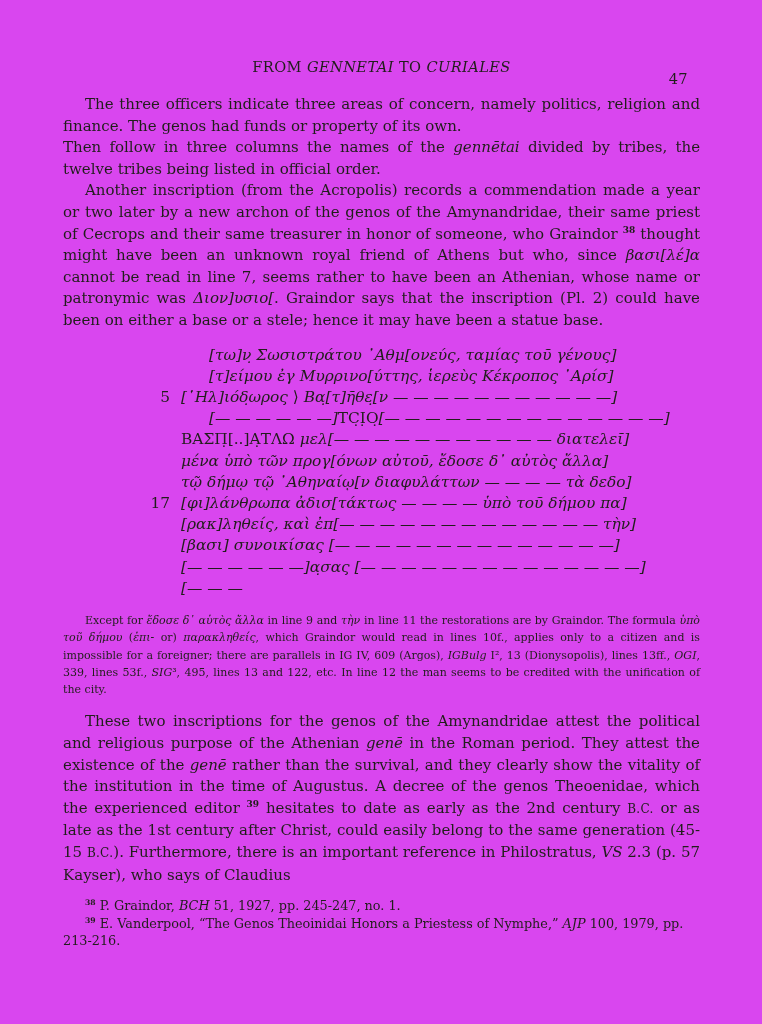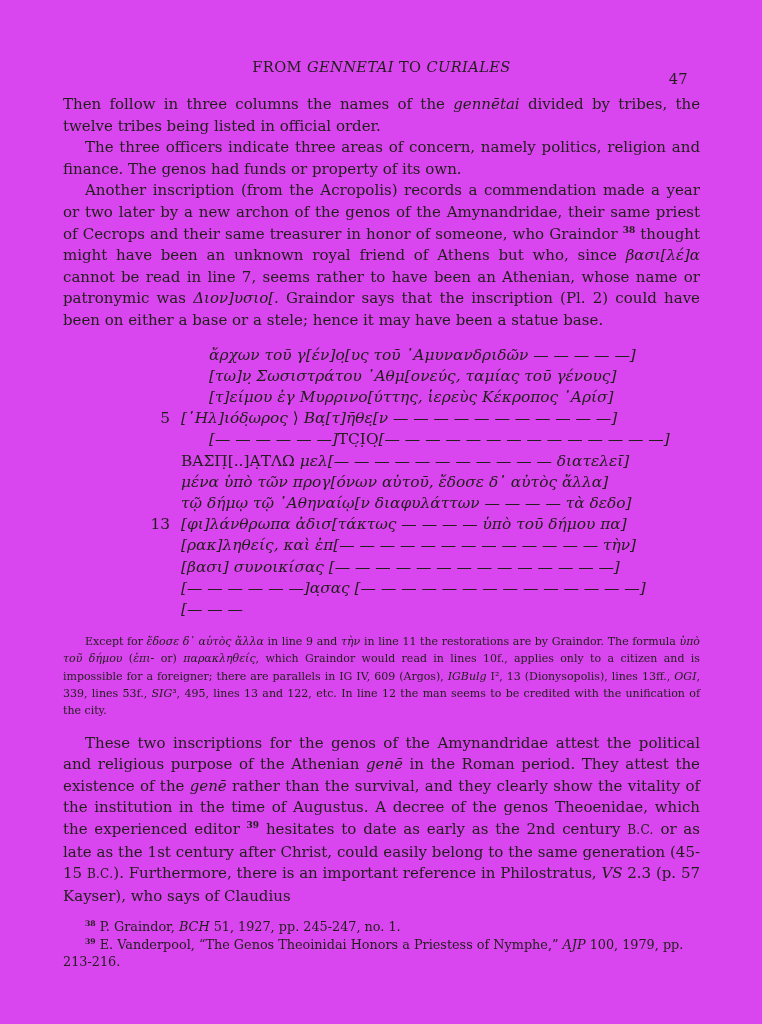--- a/index.html
+++ b/index.html
@@ -36,29 +36,28 @@
 <body>
 
 <div class="page">
 
   <header class="running-head">
     <div class="head-title"><span>FROM </span><span class="i">GENNETAI</span><span> TO </span><span class="i">CURIALES</span></div>
     <div class="head-pageno">47</div>
   </header>
 
   <section>
+    <p class="para ind"><span>The three officers indicate three areas of concern, namely politics, religion and finance. The genos had funds or property of its own.</span></p>
     <p class="para"><span>Then follow in three columns the names of the </span><span class="i">gennētai</span><span> divided by tribes, the twelve tribes being listed in official order.</span></p>
-    <p class="para ind"><span>The three officers indicate three areas of concern, namely politics, religion and finance. The genos had funds or property of its own.</span></p>
     <p class="para ind"><span>Another inscription (from the Acropolis) records a commendation made a year or two later by a new archon of the genos of the Amynandridae, their same priest of Cecrops and their same treasurer in honor of someone, who Graindor </span><span class="sup">38</span><span> thought might have been an unknown royal friend of Athens but who, since </span><span class="g">βασι[λέ]α</span><span> cannot be read in line 7, seems rather to have been an Athenian, whose name or patronymic was </span><span class="g">Διον]υσιο[</span><span>. Graindor says that the inscription (Pl. 2) could have been on either a base or a stele; hence it may have been a statue base.</span></p>
   </section>
 
   <section class="inscription">
     <div class="insc-line">
       <span class="insc-num"></span>
-      <span class="insc-text ind-b"><span>ἄρχων τοῦ γ[έν]ο̣[υς τοῦ ᾿Αμυνανδριδῶν — — — — —]</span></span>
     </div>
     <div class="insc-line">
       <span class="insc-num"></span>
       <span class="insc-text ind-b"><span>[τω]ν̣ Σωσιστράτου ᾿Αθμ[ονεύς, ταμίας τοῦ γένους]</span></span>
     </div>
     <div class="insc-line">
       <span class="insc-num"></span>
       <span class="insc-text ind-b"><span>[τ]είμου ἐγ Μυρρινο[ύττης, ἱερεὺς Κέκροπος ᾿Αρίσ]</span></span>
     </div>
     <div class="insc-line">
@@ -75,21 +74,21 @@
     </div>
     <div class="insc-line">
       <span class="insc-num"></span>
       <span class="insc-text"><span>μένα ὑπὸ τῶν προγ[όνων αὐτοῦ, ἔδοσε δ᾿ αὐτὸς ἄλλα]</span></span>
     </div>
     <div class="insc-line">
       <span class="insc-num"></span>
       <span class="insc-text"><span>τῷ δήμῳ τῷ ᾿Αθηναίῳ[ν διαφυλάττων — — — — τὰ δεδο]</span></span>
     </div>
     <div class="insc-line">
-      <span class="insc-num">13</span>
+      <span class="insc-num">17</span>
       <span class="insc-text"><span>[φι]λάνθρωπα ἀδισ[τάκτως — — — — ὑπὸ τοῦ δήμου πα]</span></span>
     </div>
     <div class="insc-line">
       <span class="insc-num"></span>
       <span class="insc-text"><span>[ρακ]ληθείς, καὶ ἐπ[— — — — — — — — — — — — — τὴν]</span></span>
     </div>
     <div class="insc-line">
       <span class="insc-num"></span>
       <span class="insc-text"><span>[βασι] συνοικίσας [— — — — — — — — — — — — — —]</span></span>
     </div>

